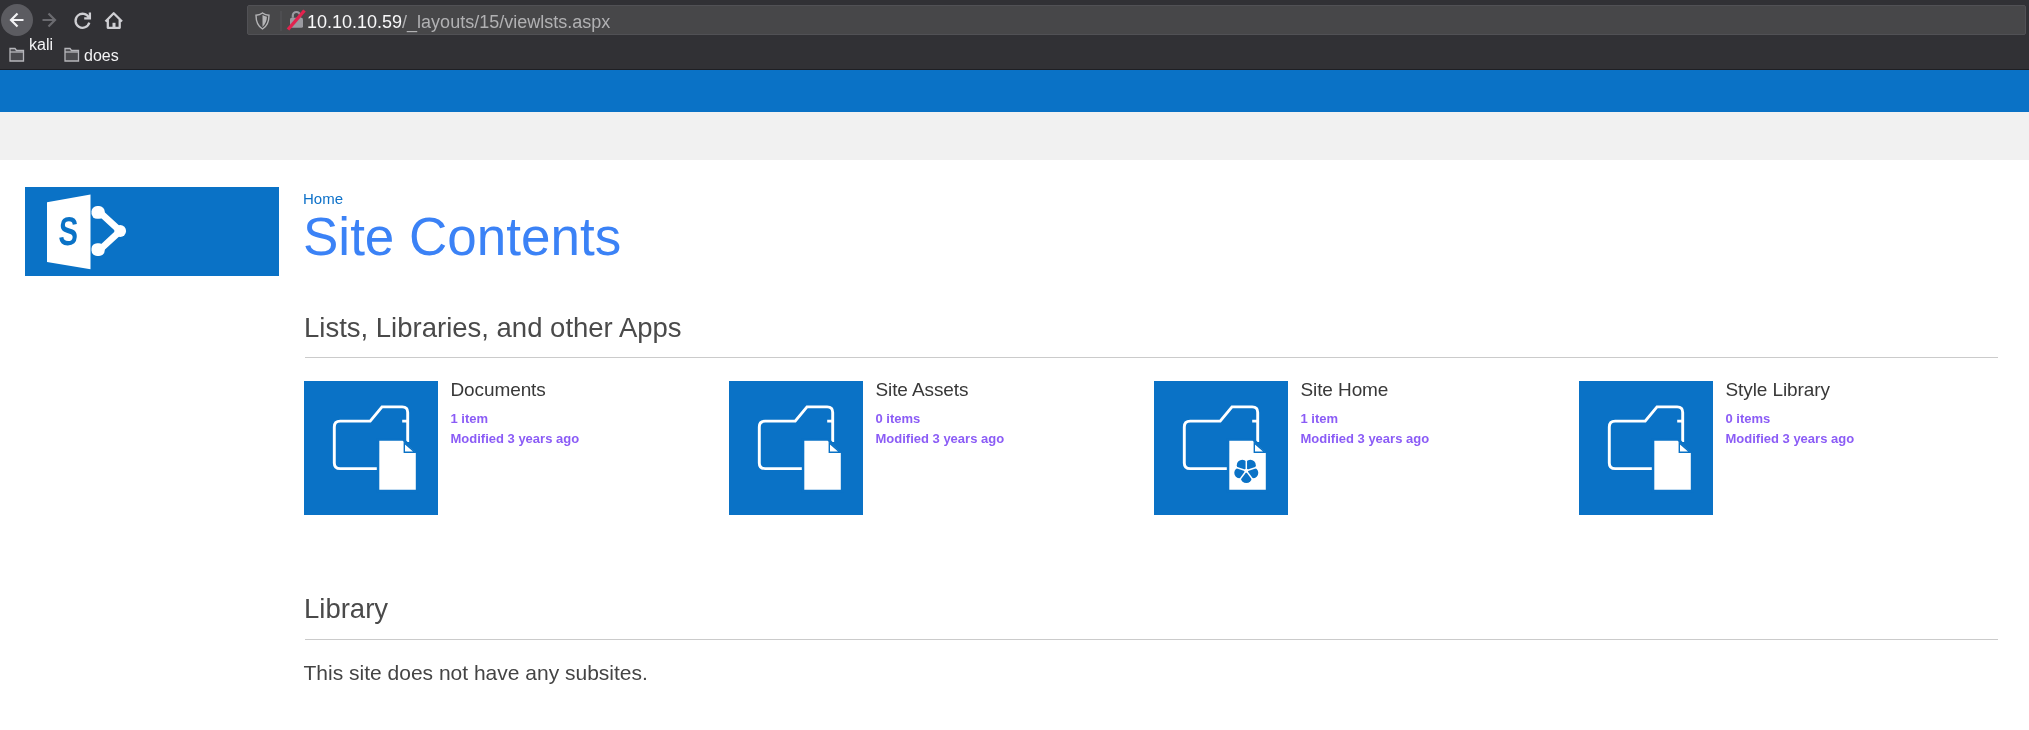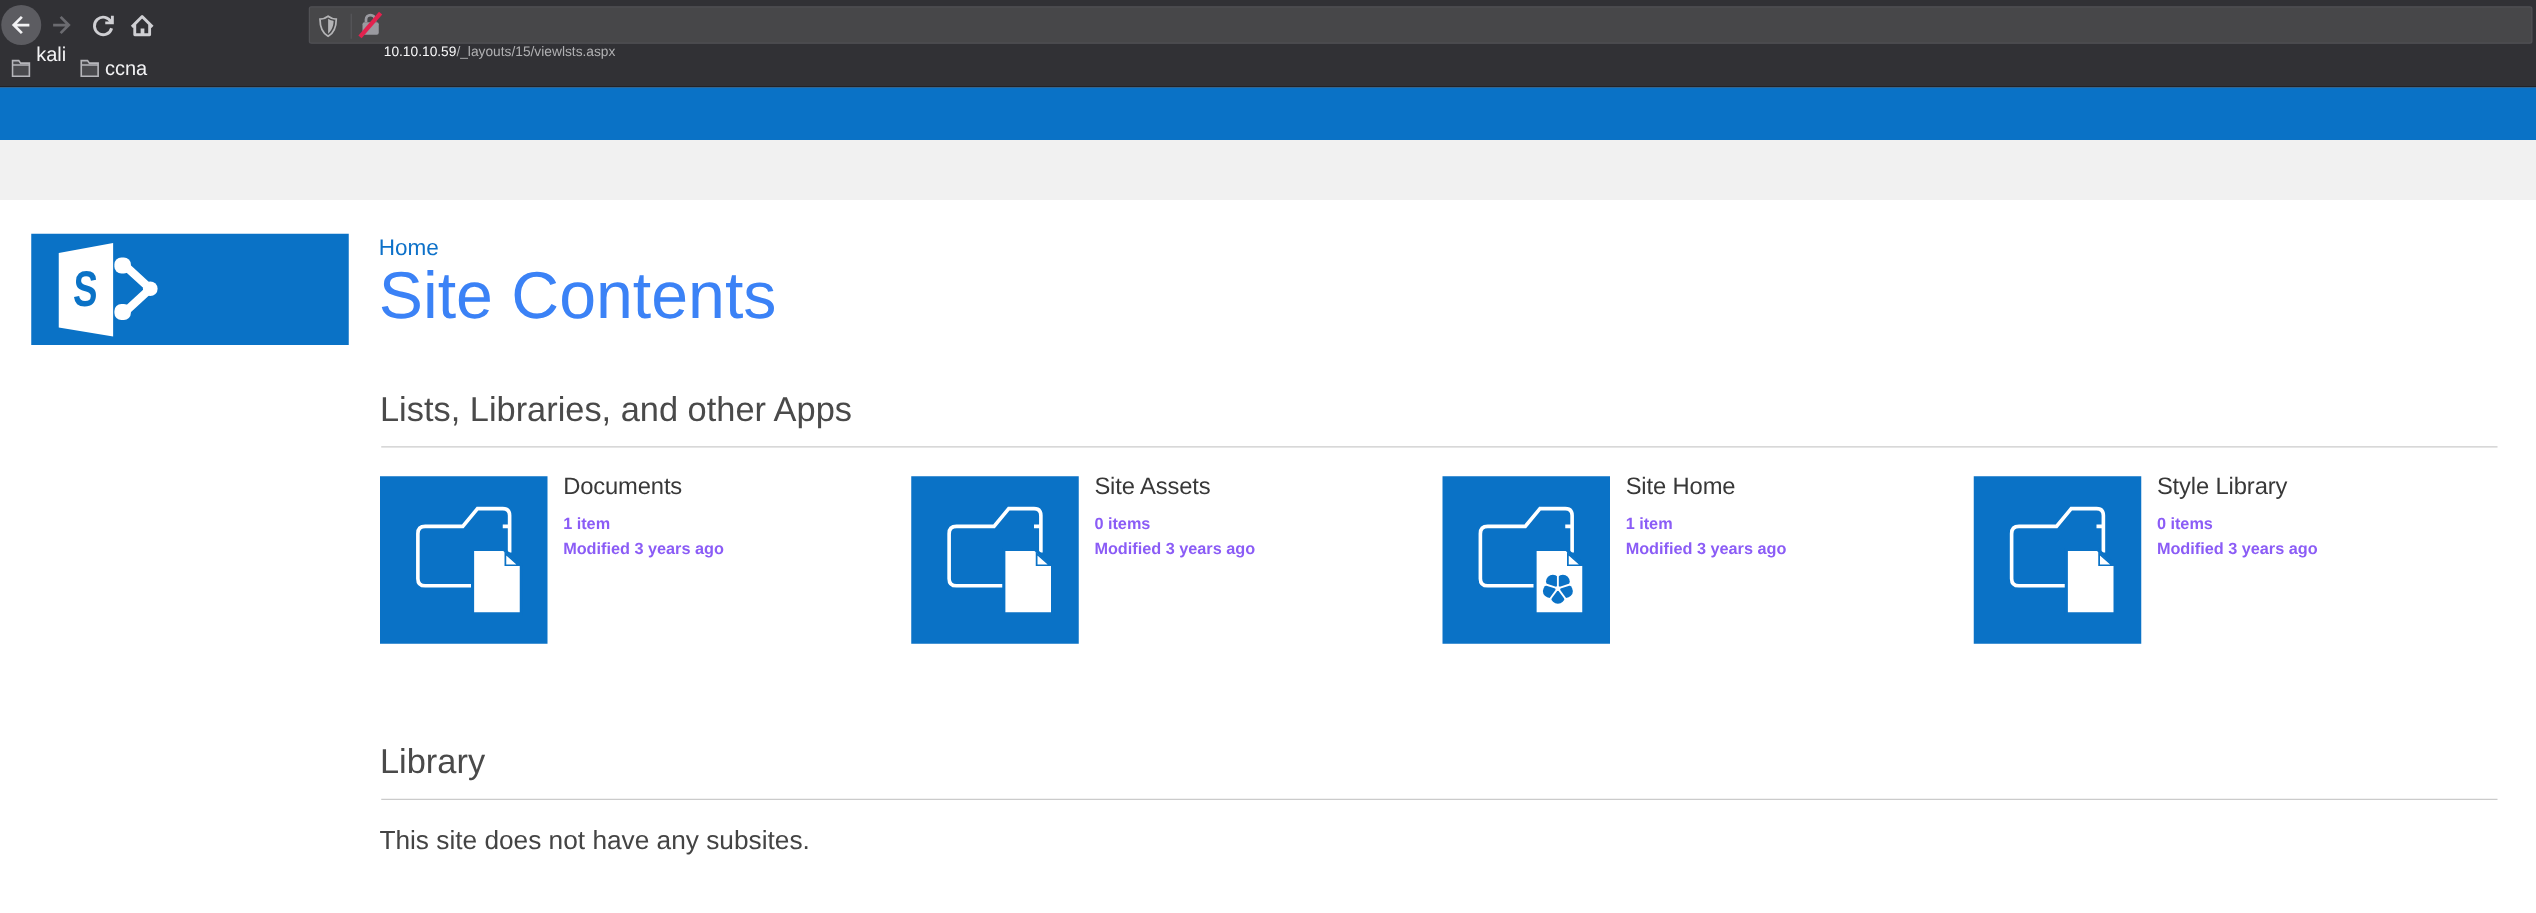--- a/index.html
+++ b/index.html
@@ -2,29 +2,29 @@
 <html><head>
 <meta charset="utf-8">
 <style>
   * { margin:0; padding:0; box-sizing:border-box; }
   html,body { width:2029px; height:730px; background:#fff; overflow:hidden; }
   body { font-family:"Liberation Sans", sans-serif; position:relative; }
   .abs { position:absolute; }
   
   #chrome { left:0; top:0; width:2029px; height:70px; background:#313135; border-bottom:1px solid #1f1f23; }
   #urlbar { left:247px; top:5px; width:1779px; height:30px; background:#474749; border:1px solid #515155; border-radius:2px; }
-  #urltxt { left:307px; top:13px; font-size:11px; line-height:19px; color:#f9f9fa; white-space:pre;margin-top:20px; }
+  #urltxt { left:307px; top:13px; font-size:18px; line-height:19px; color:#f9f9fa; white-space:pre; }
   #urltxt .dim { color:#b1b1b3; }
   .bmtxt { font-size:16px; line-height:19px; color:#f3f3f5; }
   
   #suitebar { left:0; top:70px; width:2029px; height:42px; background:#0a72c6; }
   #ribbon { left:0; top:112px; width:2029px; height:48px; background:#f1f1f1; }
   
   #logo { left:25px; top:187px; width:254px; height:89px; background:#0a72c6; }
-  #home { left:303px; top:187.5px; font-size:18px; line-height:21px; color:#0d71c9; }
+  #home { left:303px; top:187.5px; font-size:15px; line-height:21px; color:#0d71c9; }
   #title { left:303px; top:208px; font-size:53px; line-height:58px; color:#3b82f6; }
   .h2 { font-size:27.5px; line-height:31px; color:#4a4a4a; }
   .rule { height:1px; background:#cbcbcb; left:305px; width:1693px; }
   .tile { top:381px; width:134px; height:134px; background:#0a72c6; }
   .t-title { font-size:19px; line-height:23px; letter-spacing:-0.1px; color:#383838; }
   .t-sub { font-size:13px; line-height:18px; color:#8b5cf6;font-weight:bold; }
   #nosub { left:303.5px; top:660.3px; font-size:21px; line-height:25px; color:#444; }
 </style>
 </head>
 <body>
@@ -48,21 +48,21 @@
     <line x1="36" y1="21.5" x2="52.5" y2="2.5" stroke="#e2224e" stroke-width="3.4"></line>
   </svg>
   <div class="abs" id="urltxt"><span>10.10.10.59</span><span class="dim">/_layouts/15/viewlsts.aspx</span></div>
   <svg class="abs" style="left:9px;top:45px" width="110" height="18" viewBox="0 0 110 18">
     <path d="M1 3.5 h5 l1.5 2 h7 v10.5 h-13.5 z" fill="#4a4a4e" stroke="#b6b6bb" stroke-width="1.3"></path>
     <line x1="1" y1="7" x2="14.5" y2="7" stroke="#b6b6bb" stroke-width="1.3"></line>
     <path d="M56 3.5 h5 l1.5 2 h7 v10.5 h-13.5 z" fill="#4a4a4e" stroke="#b6b6bb" stroke-width="1.3"></path>
     <line x1="56" y1="7" x2="69.5" y2="7" stroke="#b6b6bb" stroke-width="1.3"></line>
   </svg>
   <div class="abs bmtxt" style="left:29px;top:35px">kali</div>
-  <div class="abs bmtxt" style="left:84px;top:45.5px">ccna</div>
+  <div class="abs bmtxt" style="left:84px;top:45.5px">does</div>
   <div class="abs" id="suitebar"></div>
   <div class="abs" id="ribbon"></div>
 
   <div class="abs" id="logo">
     <svg width="254" height="89" viewBox="0 0 254 89">
       <polygon points="22,15.3 65.5,7.4 65.5,82.2 22,75" fill="#fff"></polygon>
       <rect x="66.5" y="19" width="13.2" height="12.8" rx="5.6" fill="#fff"></rect>
       <rect x="66.5" y="56.2" width="13.2" height="12.8" rx="5.6" fill="#fff"></rect>
       <path d="M75 25.5 L 95.2 44 L 75 62.6" stroke="#fff" stroke-width="6.6" fill="none" stroke-linecap="round" stroke-linejoin="round"></path>
       <circle cx="95.2" cy="44" r="5.9" fill="#fff"></circle>

